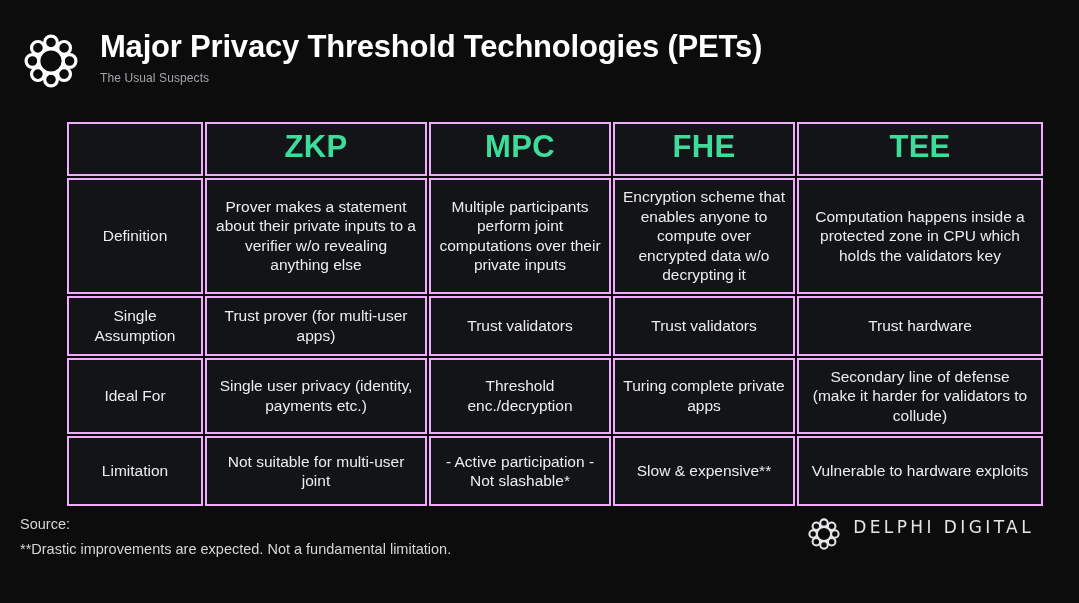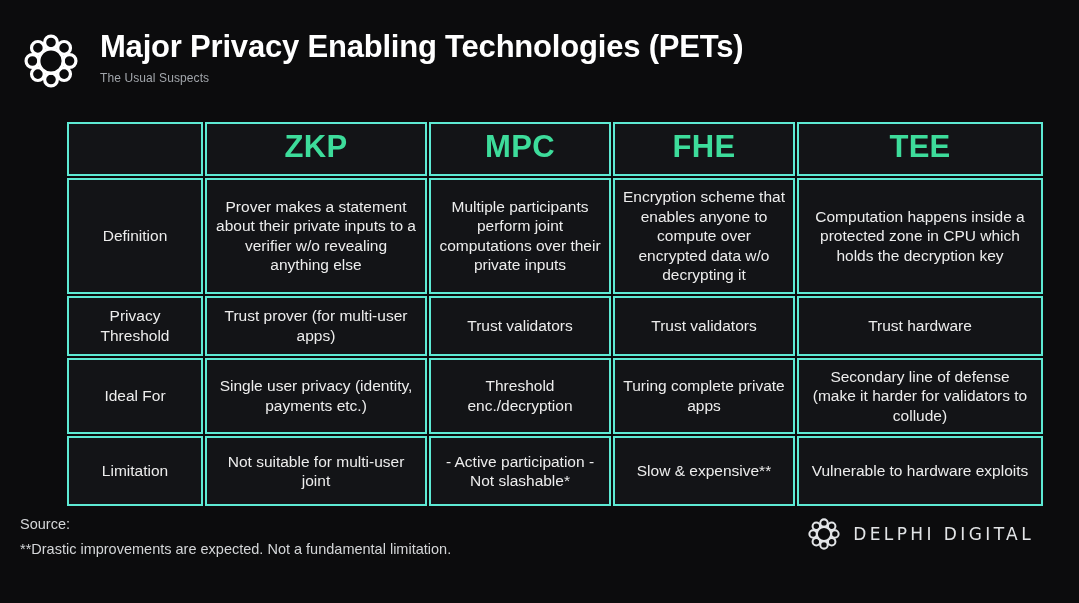--- a/index.html
+++ b/index.html
@@ -63,21 +63,21 @@
 
   table.pets {
     width: 972px;
     border-collapse: separate;
     border-spacing: 2px;
     table-layout: fixed;
   }
 
   table.pets td {
     background: #131417;
-    border: 2px solid #5eead4;
+    border: 2px solid #f0abfc;
     text-align: center;
     vertical-align: middle;
     color: #ededed;
     font-size: 15.5px;
     line-height: 1.26;
     padding: 7px 8px;
   }
 
   
   col.c-label { width: 136px; }
@@ -129,21 +129,20 @@
   .source-notes {
     font-size: 14.5px;
     color: #d4d6d8;
     line-height: 1.75;
   }
 
   .source-notes div { white-space: nowrap; }
 
   .footer-brand {
     display: flex;
-    align-items: center;
     gap: 12px;
     margin-bottom: 12px;
     margin-right: 16px;
   }
 
   .footer-brand .fb-mark { width: 34px; height: 34px; flex: 0 0 34px; }
   .footer-brand .fb-mark svg { display: block; width: 34px; height: 34px; }
 
   .footer-brand .fb-name {
     font-size: 17px;
@@ -167,21 +166,21 @@
         <circle cx="50" cy="82" r="11"></circle>
         <circle cx="27.4" cy="72.6" r="11"></circle>
         <circle cx="18" cy="50" r="11"></circle>
         <circle cx="27.4" cy="27.4" r="11"></circle>
       </g>
       <circle cx="50" cy="50" r="21" fill="#0c0c0d" stroke="none"></circle>
       <circle cx="50" cy="50" r="21" fill="none" stroke="#ffffff" stroke-width="5.5"></circle>
     </svg>
   </div>
   <div class="title-block">
-    <div class="page-title">Major Privacy Enabling Technologies (PETs)</div>
+    <div class="page-title">Major Privacy Threshold Technologies (PETs)</div>
     <div class="page-subtitle">The Usual Suspects</div>
   </div>
 </div>
 
 <div class="table-wrap">
   <table class="pets">
     <colgroup>
       <col class="c-label">
         <col class="c-zkp">
         <col class="c-mpc">
@@ -196,24 +195,24 @@
         <td class="col-head">FHE</td>
         <td class="col-head">TEE</td>
       </tr>
     </thead>
     <tbody>
       <tr class="r-definition">
         <td class="row-label">Definition</td>
         <td>Prover makes a statement about their private inputs to a verifier w/o revealing anything else</td>
         <td>Multiple participants perform joint computations over their private inputs</td>
         <td>Encryption scheme that enables anyone to compute over encrypted data w/o decrypting it</td>
-        <td>Computation happens inside a protected zone in CPU which holds the decryption key</td>
+        <td>Computation happens inside a protected zone in CPU which holds the validators key</td>
       </tr>
       <tr class="r-privacy">
-        <td class="row-label">Privacy Threshold</td>
+        <td class="row-label">Single Assumption</td>
         <td>Trust prover (for multi-user apps)</td>
         <td>Trust validators</td>
         <td>Trust validators</td>
         <td>Trust hardware</td>
       </tr>
       <tr class="r-ideal">
         <td class="row-label">Ideal For</td>
         <td>Single user privacy (identity, payments etc.)</td>
         <td>Threshold enc./decryption</td>
         <td>Turing complete private apps</td>

